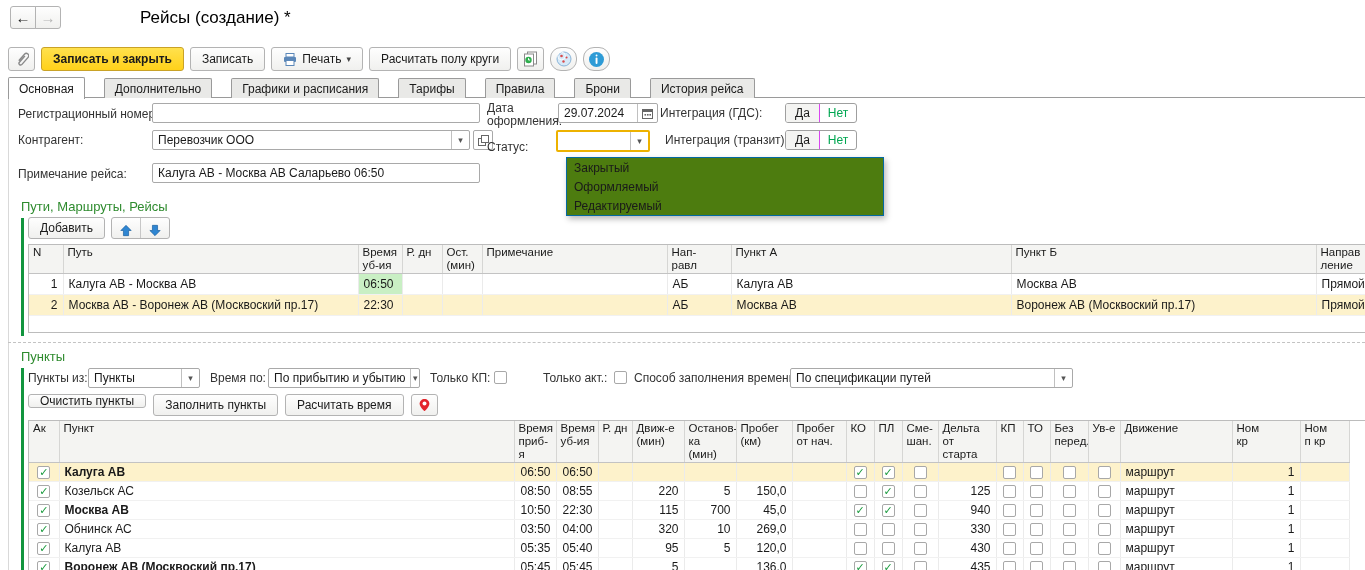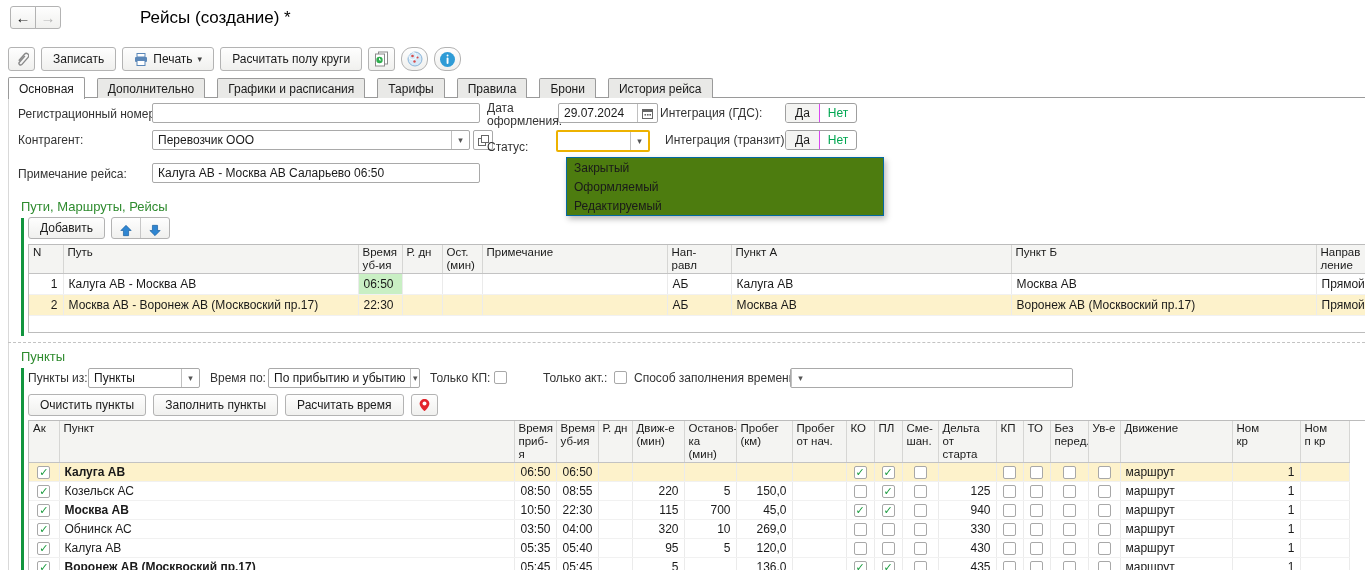--- a/index.html
+++ b/index.html
@@ -11,21 +11,21 @@
        border:1px solid #b3b3b3;border-radius:3px;background:linear-gradient(#fefefe,#f0f0ee);
        height:24px;padding:0 11px;font-size:12px;color:#1a1a1a;cursor:default;box-sizing:border-box;white-space:nowrap}
   .btn.primary{background:linear-gradient(#ffe14d,#ffd11a);border-color:#c9a227;font-weight:bold}
   .btn.iconbtn{padding:0 4px;width:27px}
   .navbtn{width:26px;height:23px;padding:0}
   .arrow-glyph{font-size:15px;line-height:1}
   .dis{color:#b5b5b5}
   
   .tabs{position:absolute;left:8px;top:76px;height:22px;display:flex;align-items:flex-end;z-index:3}
   .tab{border:1px solid #9a9a9a;border-bottom:none;background:#e9e9e7;height:19px;display:flex;
-       align-items:center;padding:0 10px;margin-right:12px;border-radius:2px 2px 0 0}
+       align-items:center;padding:0 10px;margin-right:19px;border-radius:2px 2px 0 0}
   .tab.active{background:#fff;height:21px;margin-bottom:-1px;z-index:4}
   .panel{position:absolute;left:8px;top:97px;right:0;bottom:0;border-top:1px solid #9a9a9a;border-left:1px solid #d9d9d9;background:#fff}
   
   .lbl{position:absolute;color:#333;line-height:13px}
   .field{position:absolute;box-sizing:border-box;border:1px solid #a9a9a9;border-radius:2px;background:#fff;
          height:20px;display:flex;align-items:center;overflow:hidden}
   .field .val{padding:0 5px;flex:1;white-space:nowrap}
   .field .dd{width:17px;align-self:stretch;border-left:1px solid #c0c0c0;display:flex;align-items:center;justify-content:center;color:#555;font-size:9px}
   .field .ico{width:19px;align-self:stretch;border-left:1px solid #c0c0c0;display:flex;align-items:center;justify-content:center}
   .field.focus{border:2px solid #edb200;height:22px}
@@ -75,20 +75,21 @@
     </button>
 </div>
 <div class="abs" style="left:140px;top:8px;font-size:17px;color:#000">Рейсы (создание) *</div>
 
 <div class="abs" style="left:8px;top:47px;display:flex;gap:6px;align-items:center">
   <button class="btn iconbtn">
     <svg width="14" height="16" viewBox="0 0 14 16">
       <path d="M4.2 9.2 L9.5 3.2 a2.4 2.4 0 0 1 3.6 3.2 L7.0 13.4 a1.7 1.7 0 0 1 -2.6 -2.2 L9.6 5.4" fill="none" stroke="#8a8a8a" stroke-width="1.4" stroke-linecap="round"></path>
     </svg>
   </button>
+  <button class="btn primary">Записать и закрыть</button>
   <button class="btn">Записать</button>
   <button class="btn">
     <svg width="14" height="13" viewBox="0 0 14 13">
       <rect x="3" y="0.5" width="8" height="3.5" fill="#fff" stroke="#5b87b8"></rect>
       <rect x="1" y="4" width="12" height="5" rx="1" fill="#5b87b8"></rect>
       <rect x="3" y="7.5" width="8" height="5" fill="#fff" stroke="#5b87b8"></rect>
     </svg>
     <span>Печать</span>
     <span style="font-size:9px;color:#444">▾</span>
   </button>
@@ -286,25 +287,26 @@
 <div class="field" style="left:268px;top:368px;width:152px">
   <span class="val">По прибытию и убытию</span>
   <span class="dd">▾</span>
 </div>
 <div class="lbl" style="left:430px;top:372px">Только КП:</div>
 <span class="cb abs" style="left:494px;top:371px"></span>
 <div class="lbl" style="left:543px;top:372px">Только акт.:</div>
 <span class="cb abs" style="left:614px;top:371px"></span>
 <div class="lbl" style="left:634px;top:372px">Способ заполнения времени:</div>
 <div class="field" style="left:790px;top:368px;width:283px">
+  <span class="val">По спецификации путей</span>
   <span class="dd">▾</span>
 </div>
 
 <div class="abs" style="left:28px;top:394px;display:flex;gap:7px">
-  <button class="btn" style="height:22px">Очистить пункты</button>
+  <button class="btn" style="height:14px">Очистить пункты</button>
   <button class="btn" style="height:22px">Заполнить пункты</button>
   <button class="btn" style="height:22px">Расчитать время</button>
   <button class="btn iconbtn" style="height:22px">
     <svg width="13" height="16" viewBox="0 0 16 17">
       <path d="M8 1 C4.7 1 2 3.6 2 6.9 C2 11 8 16 8 16 C8 16 14 11 14 6.9 C14 3.6 11.3 1 8 1 Z" fill="#e3242b"></path>
       <circle cx="8" cy="6.7" r="2.4" fill="#fff"></circle>
     </svg>
   </button>
 </div>
 

